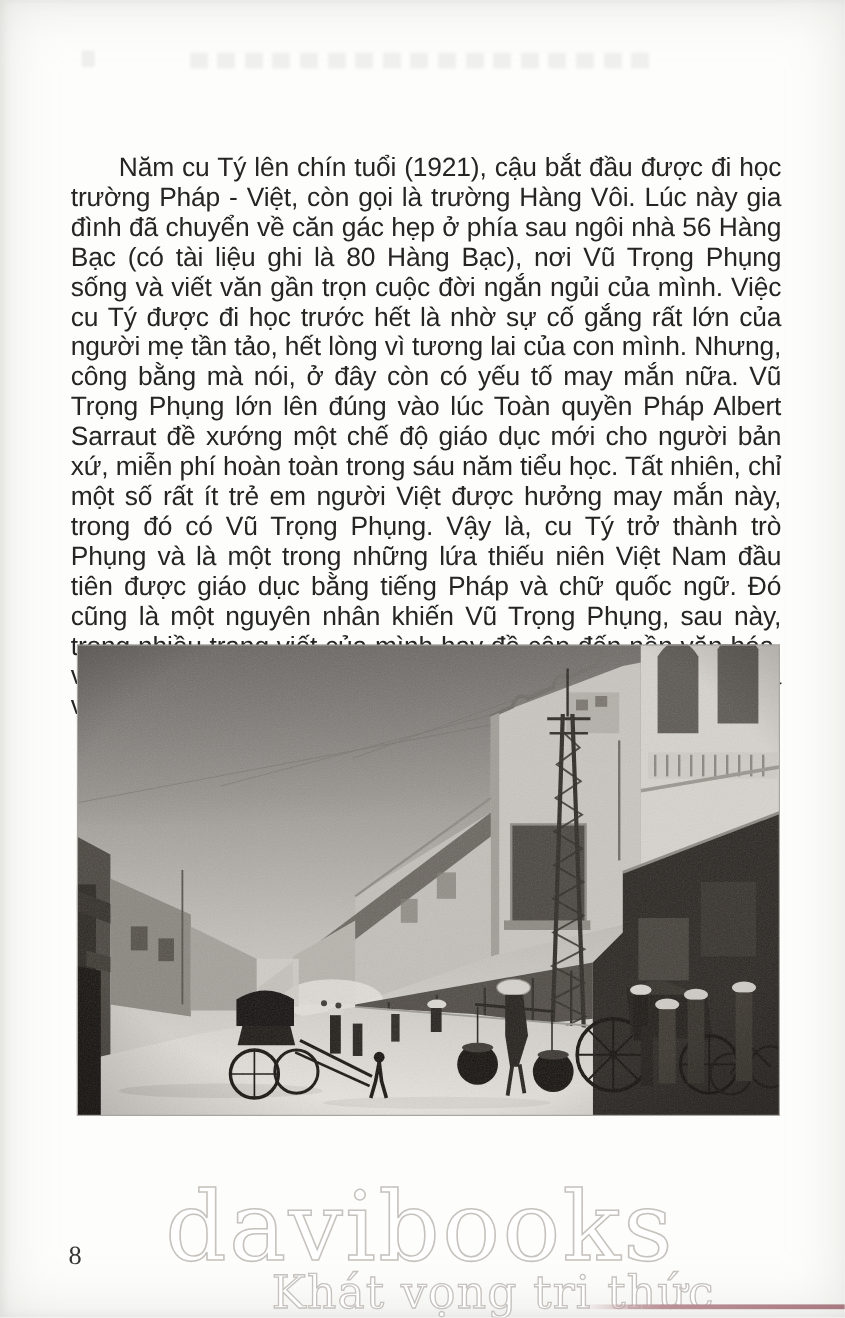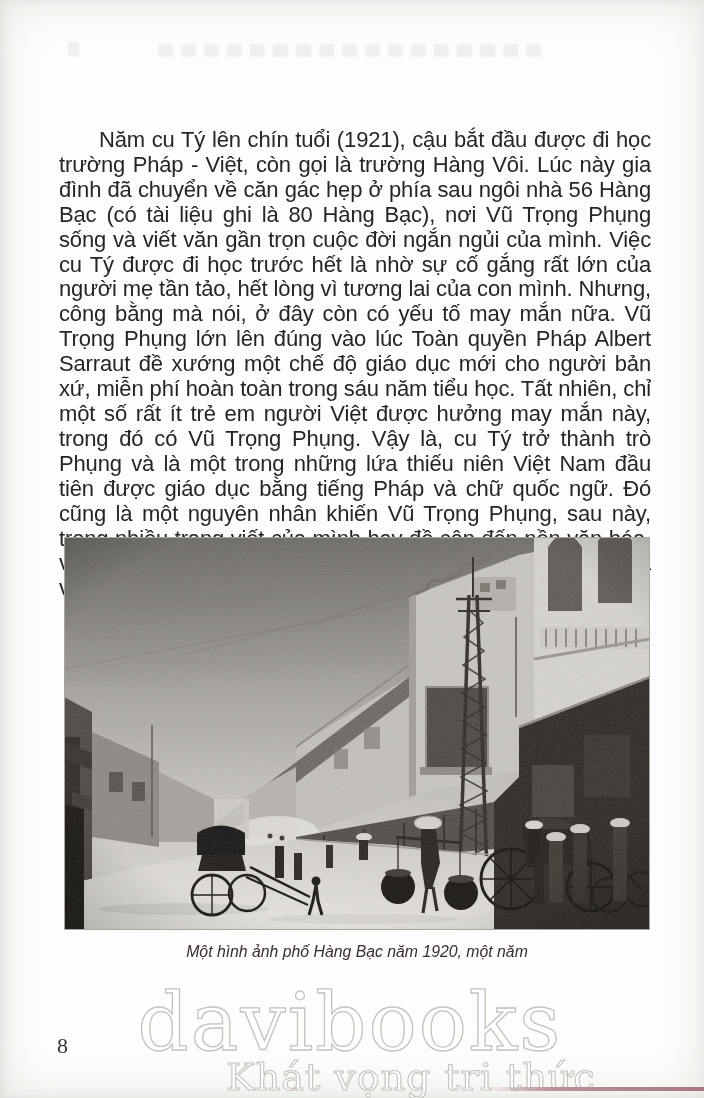--- a/index.html
+++ b/index.html
@@ -240,21 +240,20 @@
 
   <g>
     <rect x="0" y="0" width="586" height="393" filter="url(#grain)" opacity="0.5"></rect>
     <rect x="0" y="0" width="586" height="393" fill="url(#vig)"></rect>
     <rect x="0.5" y="0.5" width="585" height="392" fill="none" stroke="#a9a6a1" stroke-width="1"></rect>
   </g>
 </svg>
 </div>
 
 <div class="photo-caption">
-  <div>Một hình ảnh phố Hàng Bạc năm 1920, một năm</div>
 </div>
 
 <svg class="watermark-svg" viewBox="0 0 704 112">
   <text x="350" y="64" text-anchor="middle" font-size="80" letter-spacing="2" fill="#ffffff" stroke="#c6c2bd" stroke-width="1.3">davibooks</text>
   <text x="411" y="104" text-anchor="middle" font-size="38" letter-spacing="1" fill="#ffffff" stroke="#c6c2bd" stroke-width="1.1">Khát vọng tri thức</text>
 </svg>
 
 <div class="page-number">8</div>
 <div class="bottom-edge-line"></div>
 

